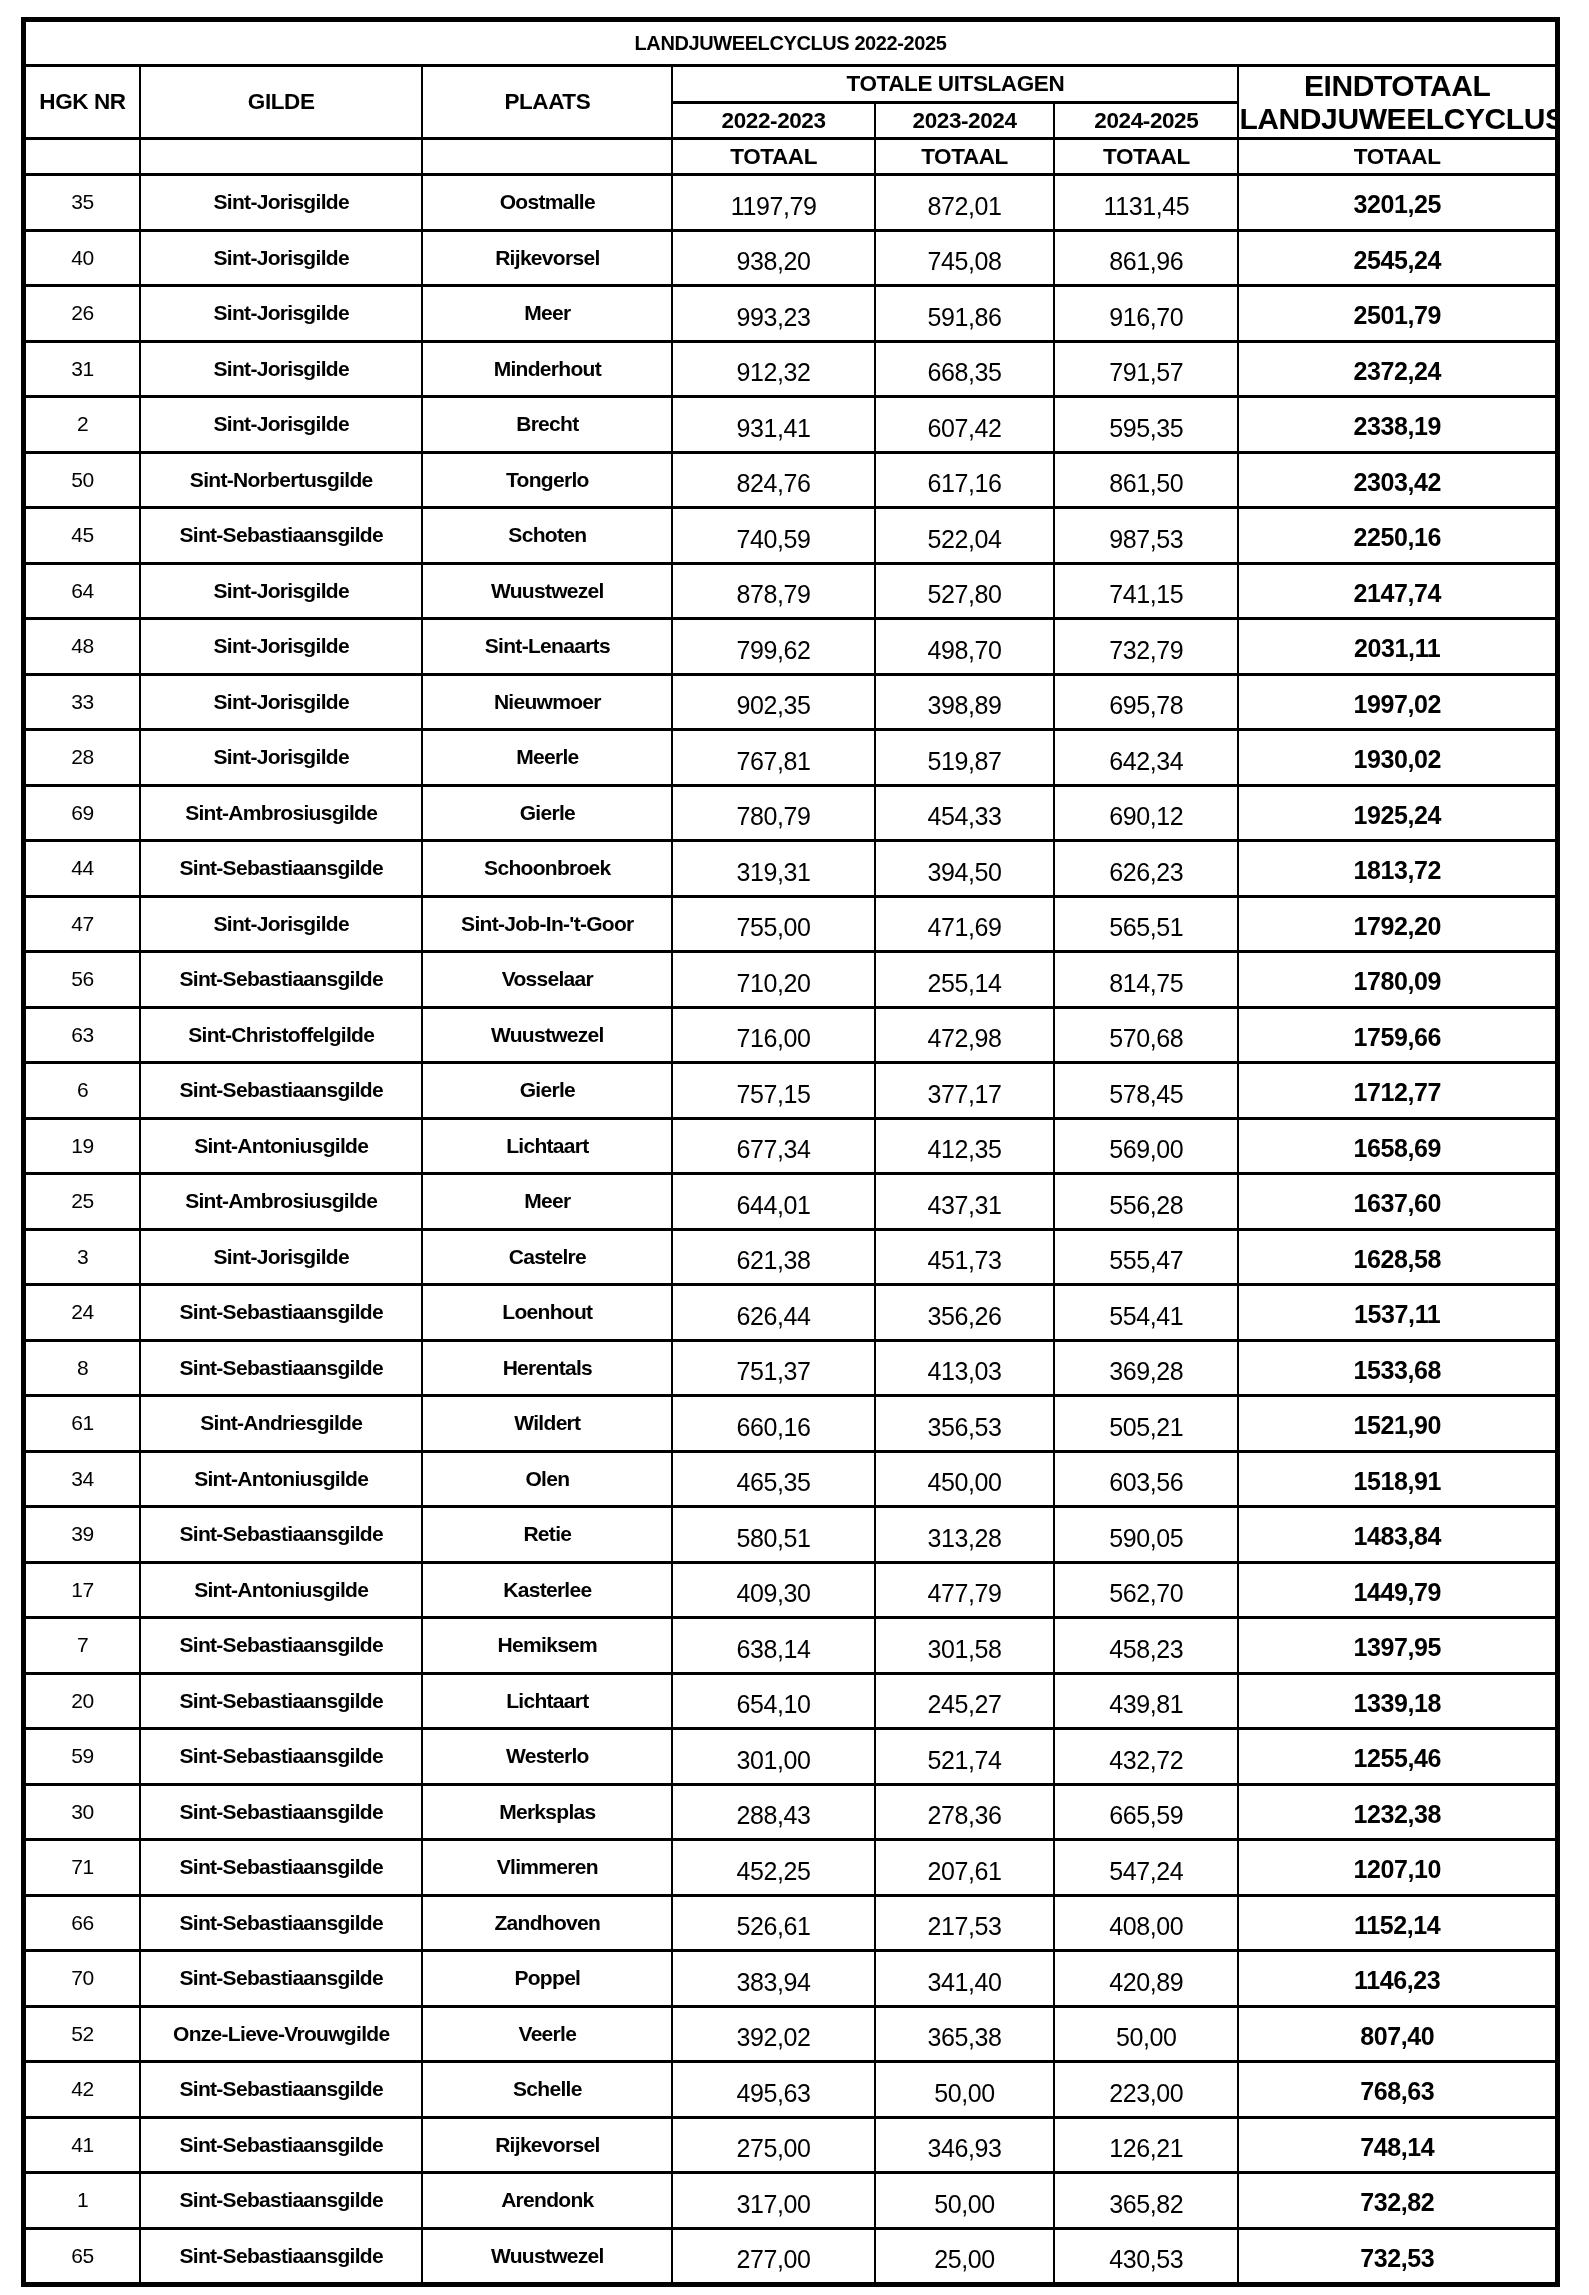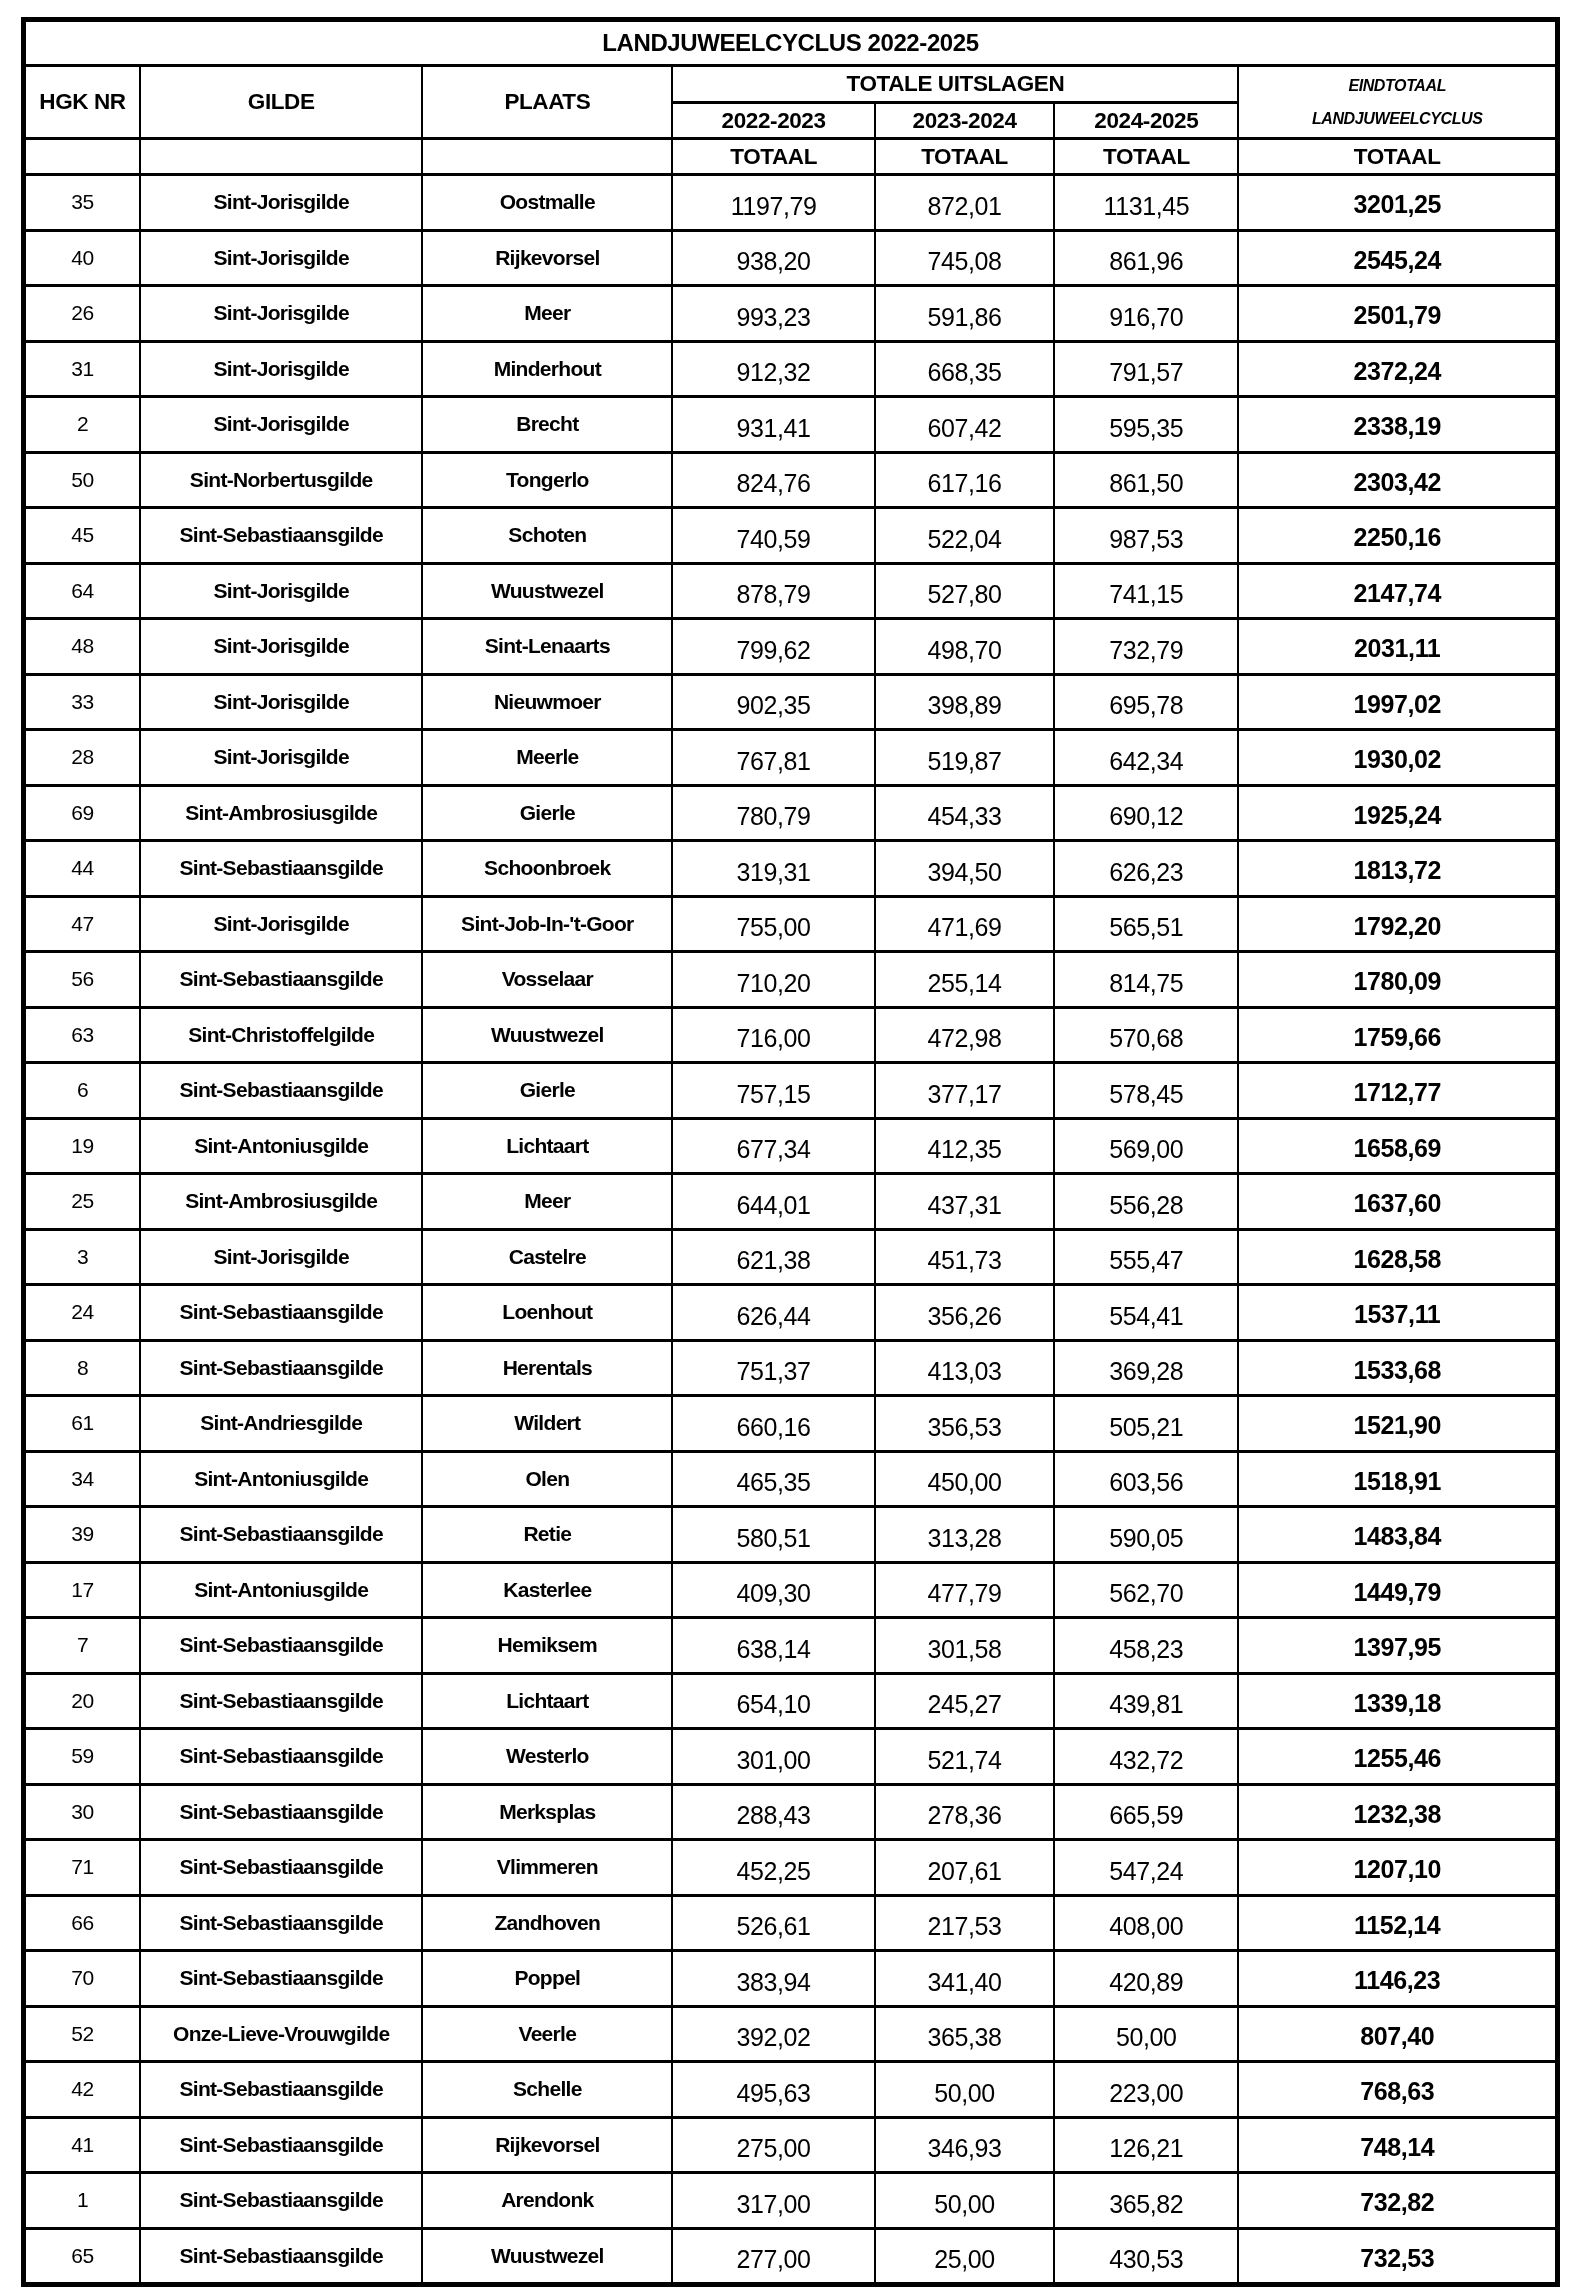--- a/index.html
+++ b/index.html
@@ -28,41 +28,40 @@
     border-top-width: 3.7px;
     border-bottom-width: 3.7px;
     text-align: center;
     vertical-align: middle;
     padding: 0;
     overflow: hidden;
     white-space: nowrap;
   }
   tr.title-row th {
     height: 42px;
-    font-size: 24px;
+    font-size: 20px;
     font-weight: bold;
     letter-spacing: -0.4px;
     margin-top: 40px;
   }
   thead th {
     font-weight: bold;
   }
   tr.head-main th { height: 34px; }
   tr.head-seasons th { height: 33px; }
   tr.head-totaal th { height: 33px; }
   .hdr {
     font-size: 22.5px;
     letter-spacing: -0.4px;
   }
   .eind-header span {
     display: block;
-    font-size: 16px;
+    font-size: 30px;
     letter-spacing: -0.4px;
     line-height: 33px;
-    font-style: italic;
   }
   tbody td { height: 45px; }
   td.hgk {
     font-size: 21px;
     font-weight: normal;
     letter-spacing: -0.4px;
   }
   td.name {
     font-size: 21px;
     font-weight: bold;

